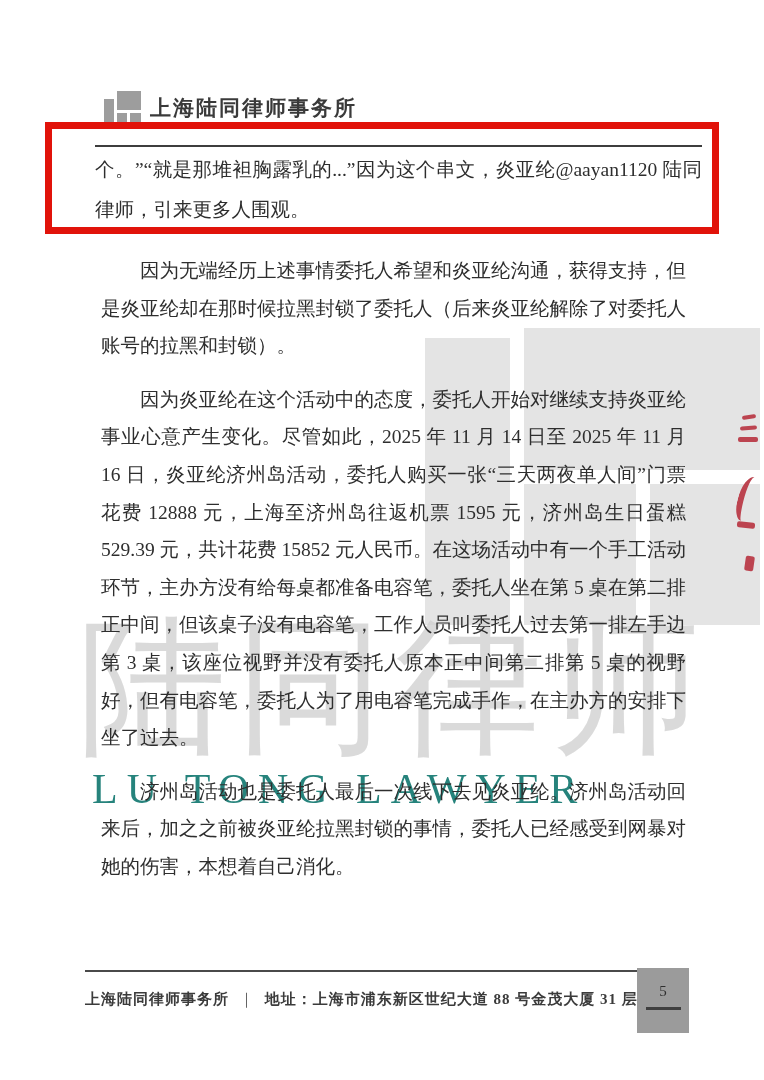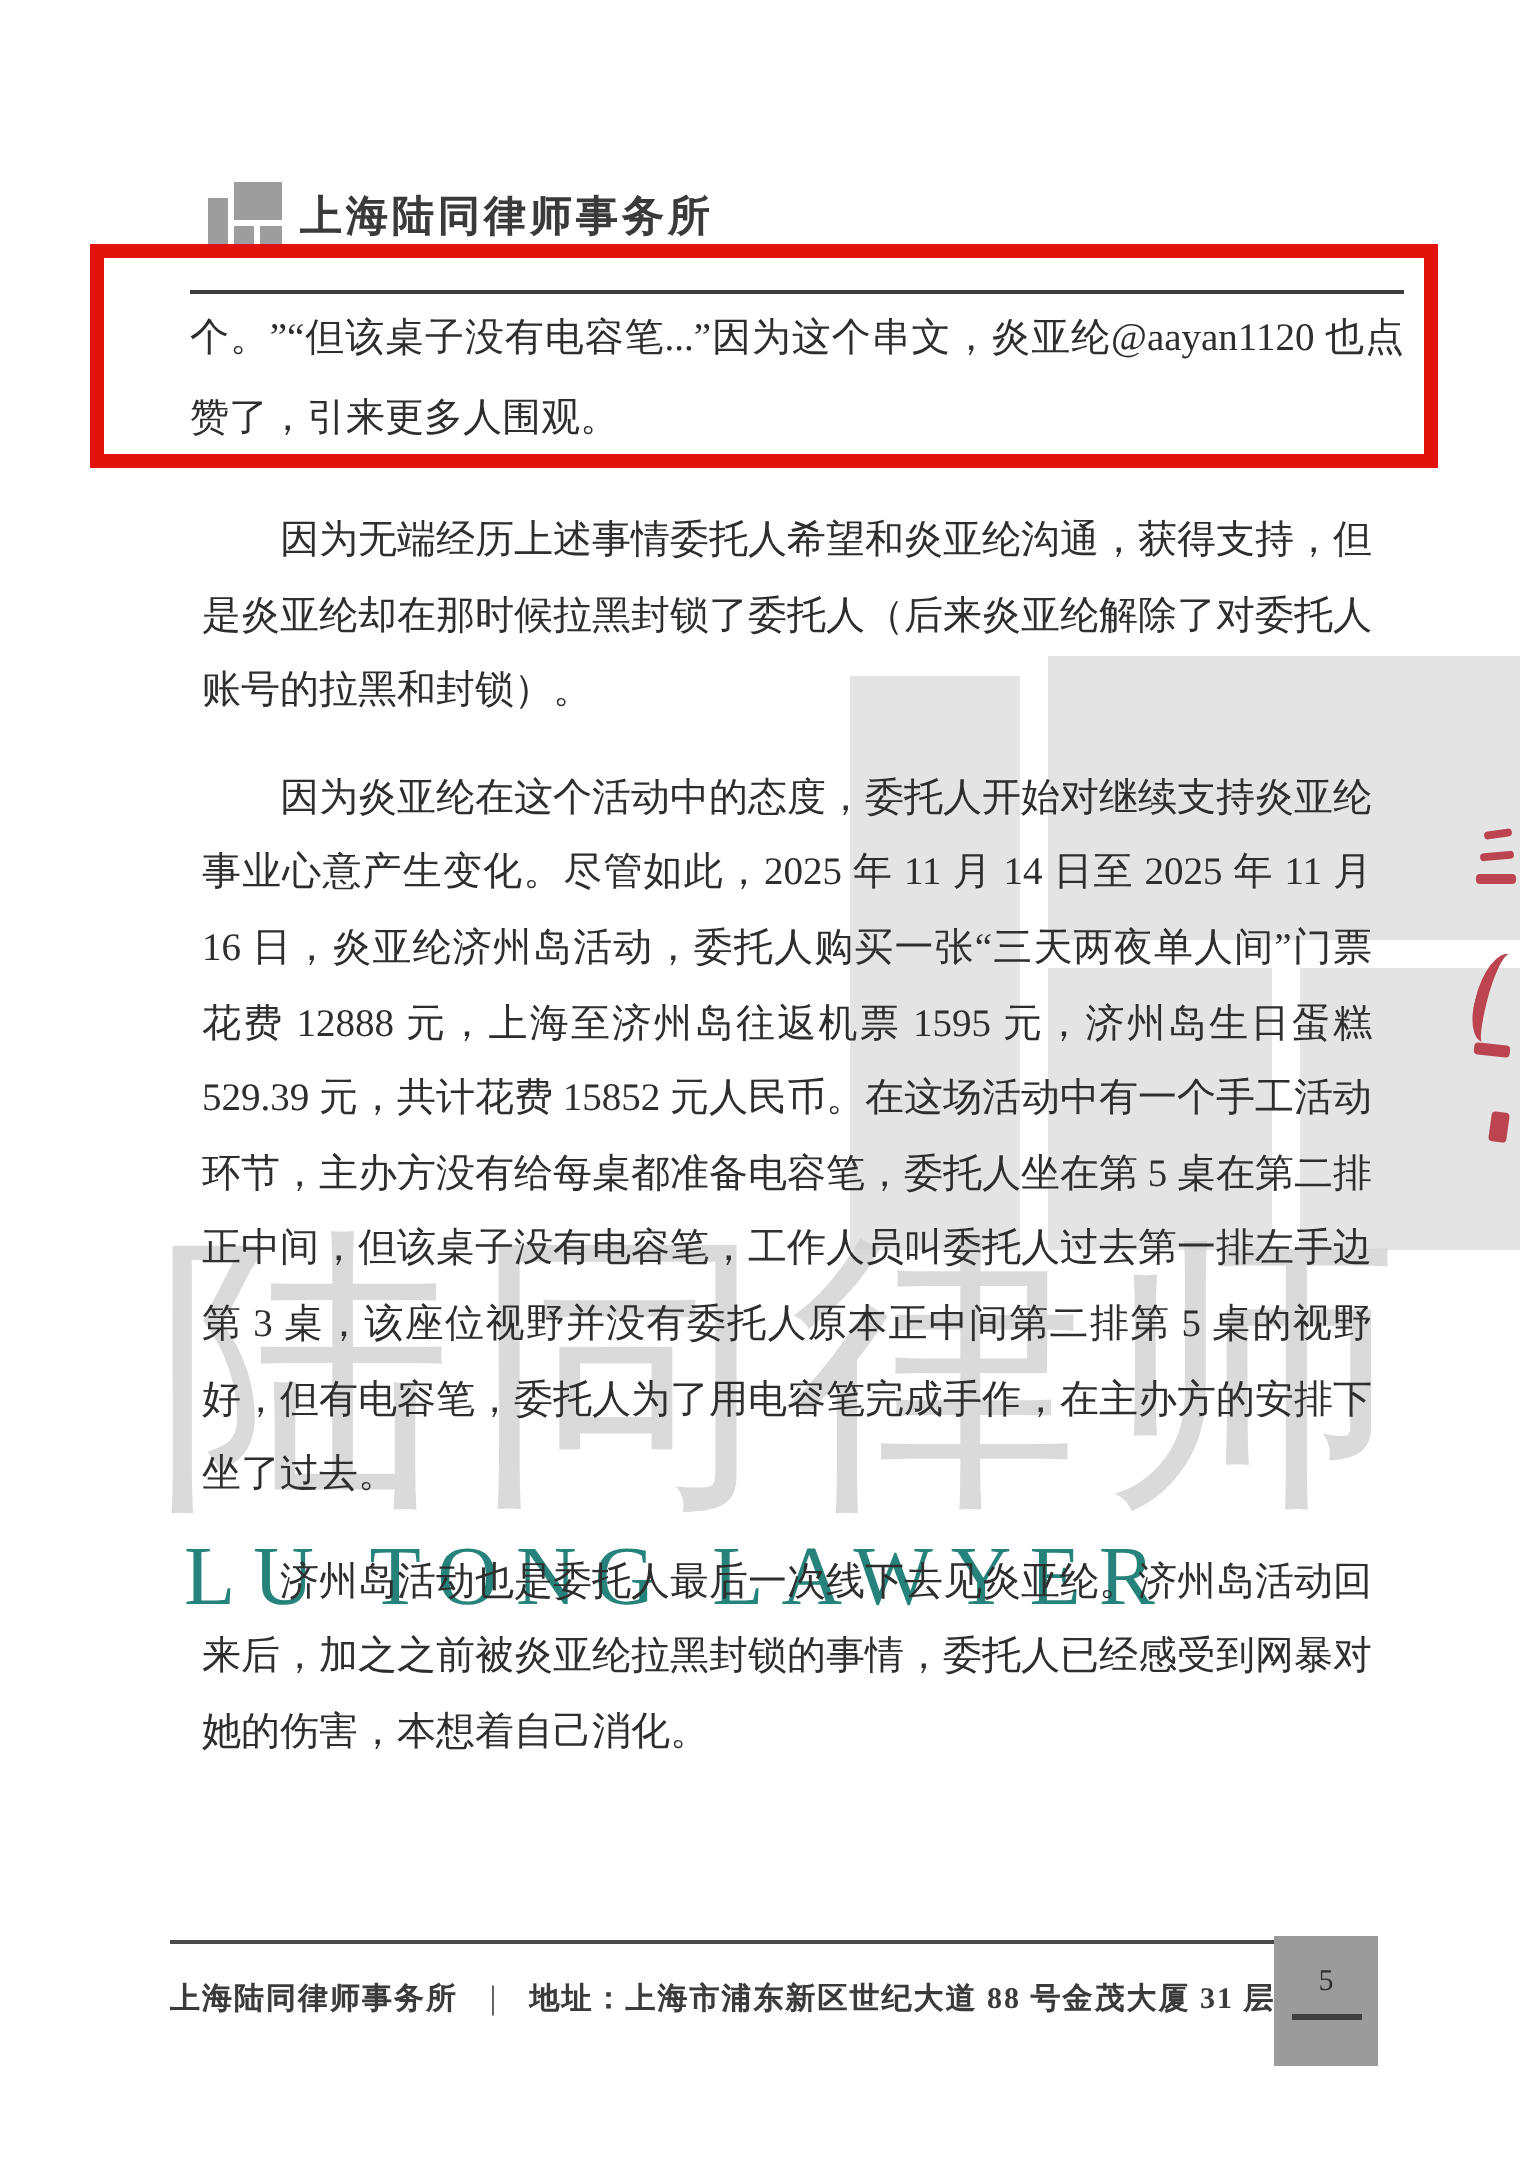--- a/index.html
+++ b/index.html
@@ -88,21 +88,21 @@
   <div class="logo">
     <div class="w" style="left:0;top:0;width:11px;height:8px;"></div>
     <div class="w" style="left:10px;top:0;width:3px;height:34px;"></div>
     <div class="w" style="left:13px;top:19px;width:24px;height:3px;"></div>
     <div class="w" style="left:23px;top:22px;width:3px;height:12px;"></div>
   </div>
   <div class="firm-name">上海陆同律师事务所</div>
   <div class="header-rule"></div>
 
   <div class="red-box"></div>
-  <div class="hl-text">个。”“但该桌子没有电容笔...”因为这个串文，炎亚纶@aayan1120 也点赞了，引来更多人围观。</div>
+  <div class="hl-text">个。”“就是那堆袒胸露乳的...”因为这个串文，炎亚纶@aayan1120 陆同律师，引来更多人围观。</div>
 
   <div class="body-text">
     <p>因为无端经历上述事情委托人希望和炎亚纶沟通，获得支持，但是炎亚纶却在那时候拉黑封锁了委托人（后来炎亚纶解除了对委托人账号的拉黑和封锁）。</p>
     <p>因为炎亚纶在这个活动中的态度，委托人开始对继续支持炎亚纶事业心意产生变化。尽管如此，2025 年 11 月 14 日至 2025 年 11 月 16 日，炎亚纶济州岛活动，委托人购买一张“三天两夜单人间”门票花费 12888 元，上海至济州岛往返机票 1595 元，济州岛生日蛋糕 529.39 元，共计花费 15852 元人民币。在这场活动中有一个手工活动环节，主办方没有给每桌都准备电容笔，委托人坐在第 5 桌在第二排正中间，但该桌子没有电容笔，工作人员叫委托人过去第一排左手边第 3 桌，该座位视野并没有委托人原本正中间第二排第 5 桌的视野好，但有电容笔，委托人为了用电容笔完成手作，在主办方的安排下坐了过去。</p>
     <p>济州岛活动也是委托人最后一次线下去见炎亚纶。济州岛活动回来后，加之之前被炎亚纶拉黑封锁的事情，委托人已经感受到网暴对她的伤害，本想着自己消化。</p>
   </div>
 
   <div class="footer-rule"></div>
   <div class="footer-text">
     <span>上海陆同律师事务所</span><span class="sep">｜</span><span>地址：上海市浦东新区世纪大道 88 号金茂大厦 31 层</span>

